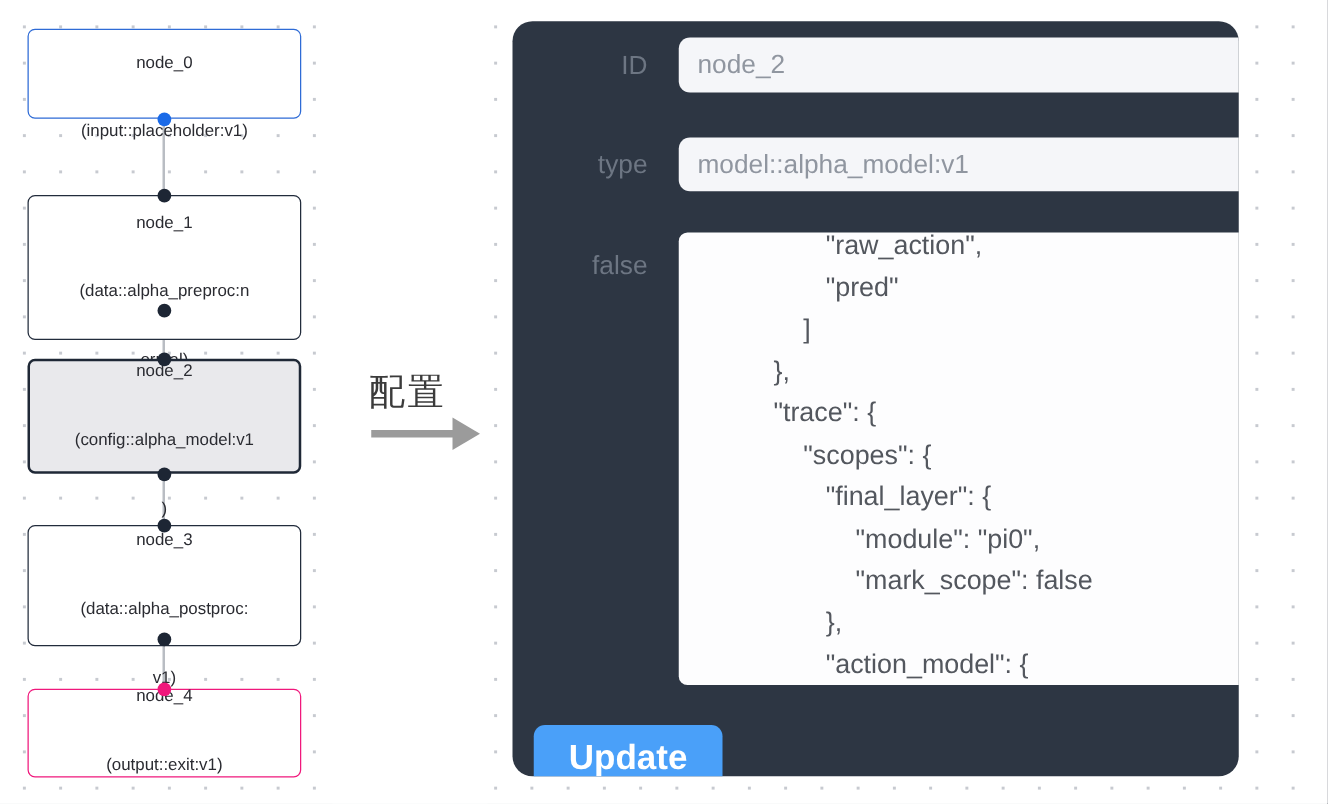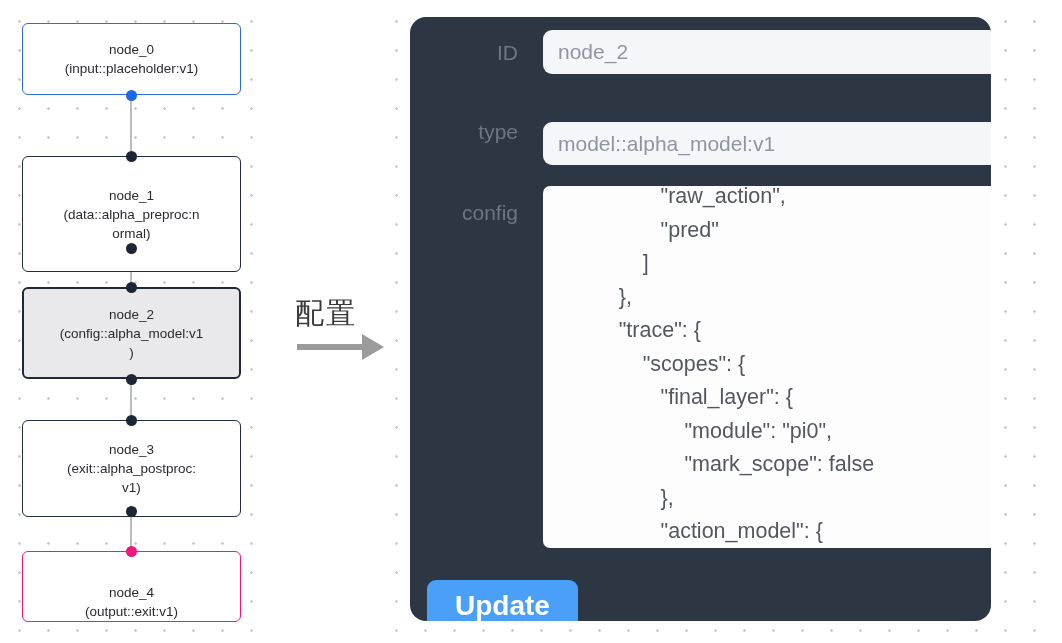--- a/index.html
+++ b/index.html
@@ -14,21 +14,21 @@
 
   
   .annotation-mask{position:absolute;left:266px;top:0;width:124px;height:643px;background:#ffffff;}
 
   
   .node{
     position:absolute;left:22px;width:219px;background:#ffffff;border-radius:6px;
     display:flex;flex-direction:column;align-items:center;justify-content:center;
     font-size:13.5px;line-height:19px;color:#2a2b31;text-align:center;z-index:2;
   }
-  .node div{white-space:nowrap;}
+  .node div{white-space:nowrap;margin-top:36px;}
   .node-blue{border:1.6px solid #2e6bd6;}
   .node-dark{border:1.6px solid #222c3c;}
   .node-selected{border:2.5px solid #1f2836;background:#e9e9ec;}
   .node-pink{border:1.6px solid #f0187c;}
 
   .edge{position:absolute;left:130px;width:2px;background:#b9bdc3;z-index:1;}
   .handle{position:absolute;left:126px;width:11px;height:11px;border-radius:50%;z-index:3;}
   .handle-blue{background:#1a6ae8;}
   .handle-dark{background:#1d2634;}
   .handle-pink{background:#f0187c;}
@@ -50,21 +50,21 @@
   .lbl-id{top:24px;}
   .lbl-type{top:103px;text-align:right;}
   .lbl-config{top:184px;}
 
   .field-input{
     position:absolute;left:133px;width:487px;height:44px;border:none;outline:none;
     background:#f5f6f9;border-radius:9px;padding:0 15px;font-size:21px;color:#9096a0;
     font-family:"Liberation Sans","DejaVu Sans",sans-serif;
   }
   .inp-id{top:13px;}
-  .inp-type{top:93px;height:43px;margin-top:12px;}
+  .inp-type{top:93px;height:43px;}
 
   .config-box{
     position:absolute;left:133px;top:169px;width:487px;height:362px;background:#fdfdfe;
     border-radius:7px;overflow:hidden;
   }
   .code{
     margin:-6px 0 0 0;padding:0 0 0 16px;white-space:pre;font-size:21.5px;line-height:33.5px;
     color:#53575e;font-family:"Liberation Sans","DejaVu Sans",sans-serif;
   }
   .scroll-gutter{
@@ -105,21 +105,21 @@
   </div>
 
   <div class="node node-selected" style="top:287px;height:92px;">
     <div>node_2</div>
     <div>(config::alpha_model:v1</div>
     <div>)</div>
   </div>
 
   <div class="node node-dark" style="top:420px;height:97px;">
     <div>node_3</div>
-    <div>(exit::alpha_postproc:</div>
+    <div>(data::alpha_postproc:</div>
     <div>v1)</div>
   </div>
 
   <div class="node node-pink" style="top:551px;height:71px;justify-content:flex-end;">
     <div>node_4</div>
     <div>(output::exit:v1)</div>
   </div>
 
   <div class="handle handle-blue" style="top:90px;"></div>
   <div class="handle handle-dark" style="top:151px;"></div>
@@ -135,21 +135,21 @@
   <div class="arrow-head"></div>
 
   <div class="panel">
 
     <div class="panel-label lbl-id">ID</div>
     <input class="field-input inp-id" type="text" value="node_2" style="">
 
     <div class="panel-label lbl-type">type</div>
     <input class="field-input inp-type" type="text" value="model::alpha_model:v1" style="">
 
-    <div class="panel-label lbl-config">config</div>
+    <div class="panel-label lbl-config">false</div>
 
     <div class="config-box">
       <pre class="code">                 "raw_action",
                  "pred"
               ]
           },
           "trace": {
               "scopes": {
                  "final_layer": {
                      "module": "pi0",

